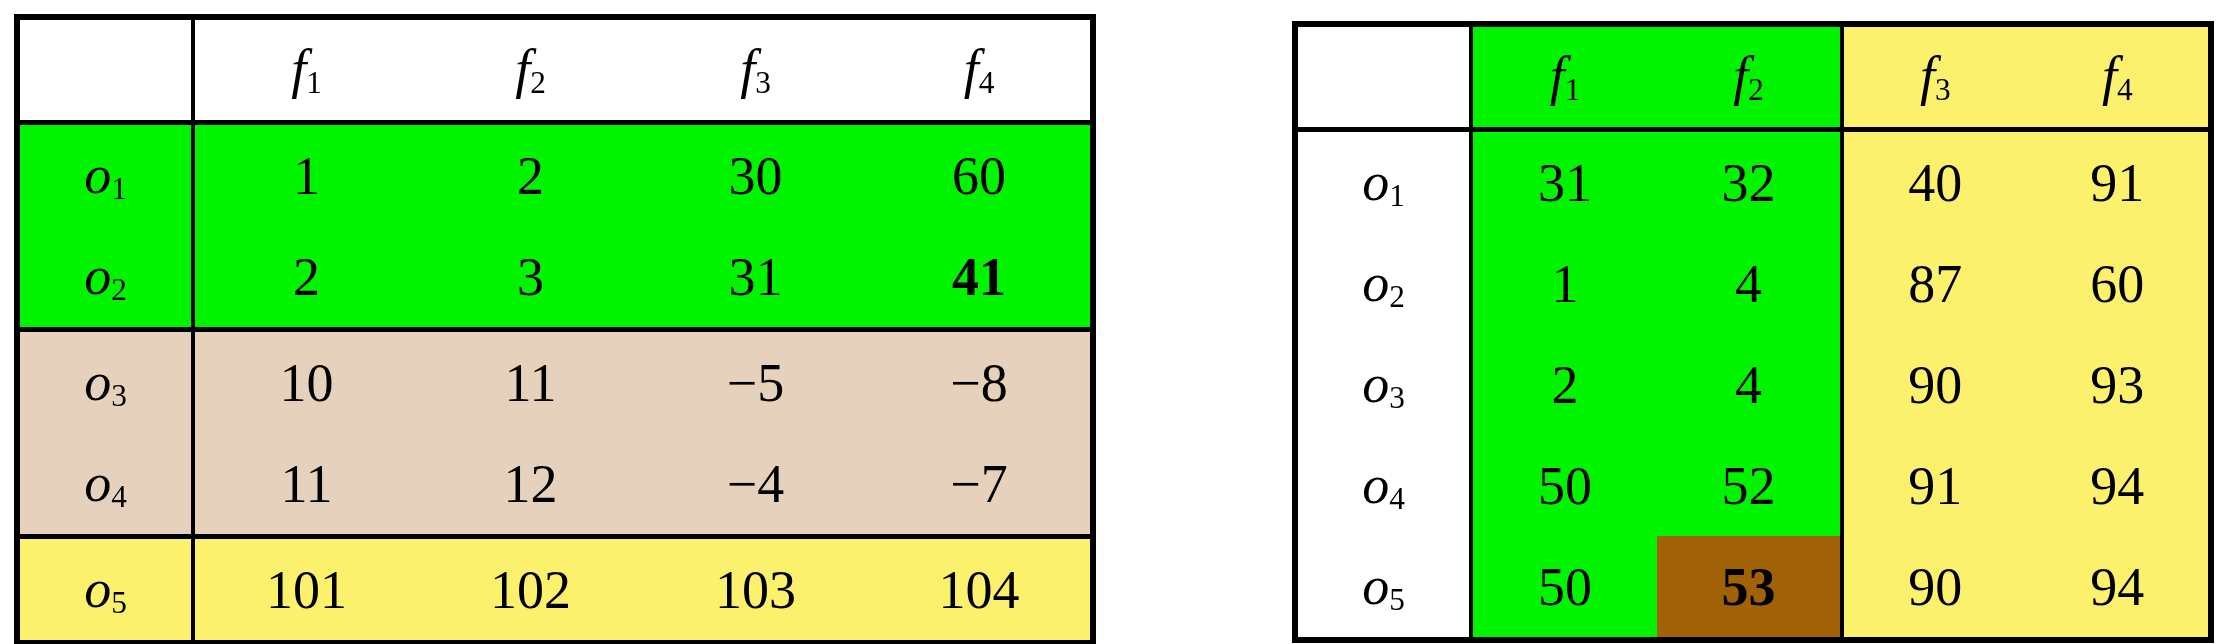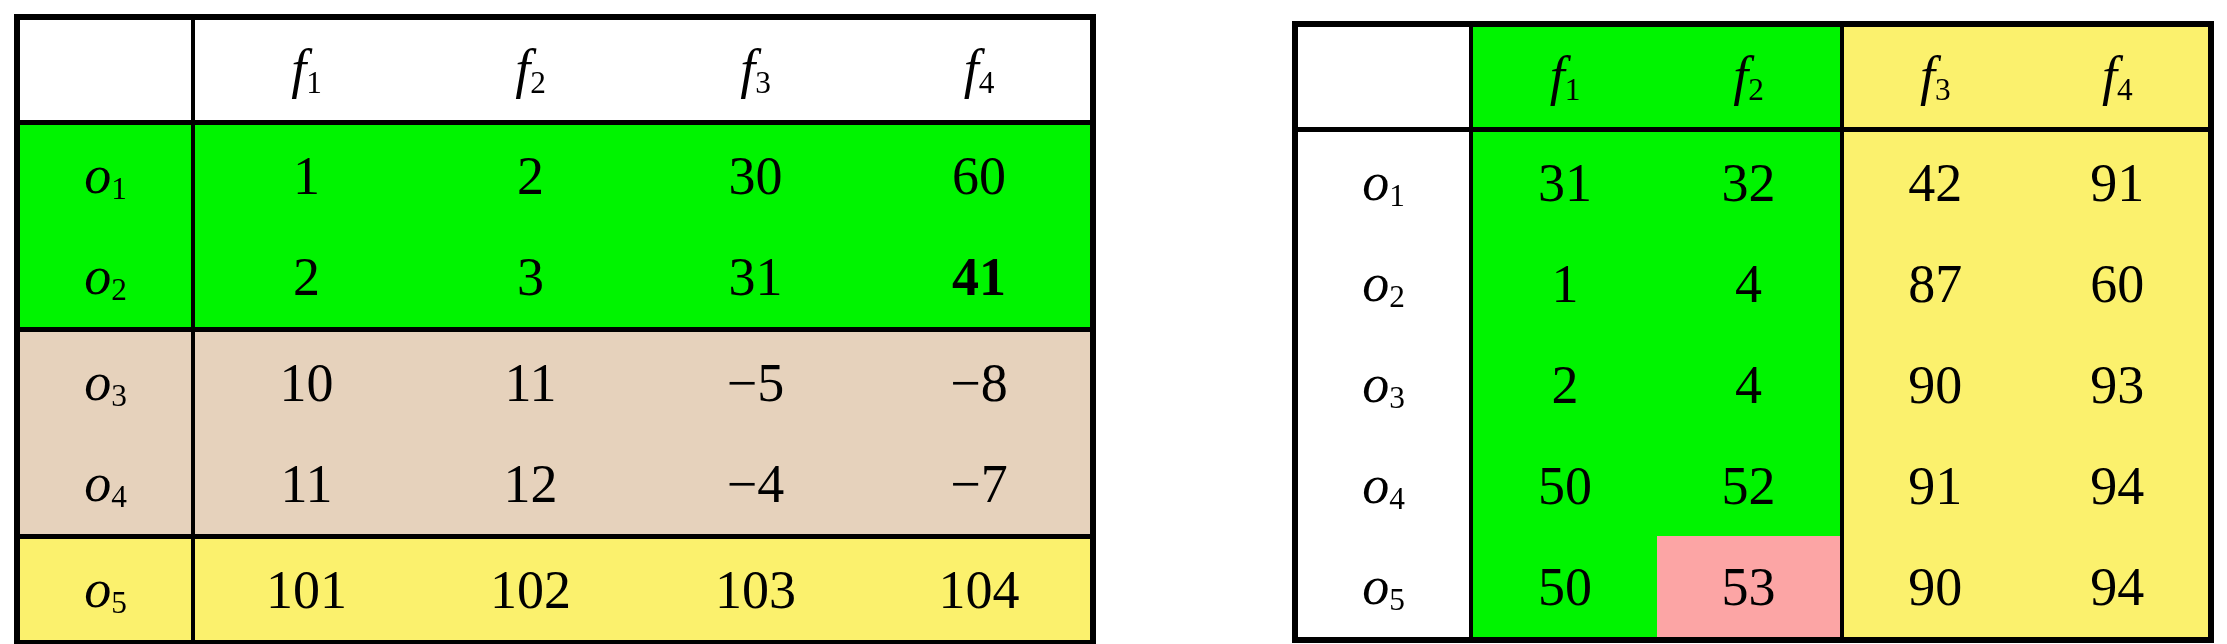--- a/index.html
+++ b/index.html
@@ -106,21 +106,21 @@
       <th class="lbl"></th>
       <th style="background-color: rgb(0, 244, 0);"><span class="it">f</span><span class="sub">1</span></th>
       <th class="vdiv" style="background-color: rgb(0, 244, 0);"><span class="it">f</span><span class="sub">2</span></th>
       <th style="background-color: rgb(251, 241, 109);"><span class="it">f</span><span class="sub">3</span></th>
       <th style="background-color: rgb(251, 241, 109);"><span class="it">f</span><span class="sub">4</span></th>
     </tr>
     <tr class="body-row">
       <td class="lbl"><span class="it">o</span><span class="sub">1</span></td>
       <td style="background-color: rgb(0, 244, 0);">31</td>
       <td class="vdiv" style="background-color: rgb(0, 244, 0);">32</td>
-      <td style="background-color: rgb(251, 241, 109);">42</td>
+      <td style="background-color: rgb(251, 241, 109);">40</td>
       <td style="background-color: rgb(251, 241, 109);">91</td>
     </tr>
     <tr class="body-row">
       <td class="lbl"><span class="it">o</span><span class="sub">2</span></td>
       <td style="background-color: rgb(0, 244, 0);">1</td>
       <td class="vdiv" style="background-color: rgb(0, 244, 0);">4</td>
       <td style="background-color: rgb(251, 241, 109);">87</td>
       <td style="background-color: rgb(251, 241, 109);">60</td>
     </tr>
     <tr class="body-row">
@@ -133,20 +133,20 @@
     <tr class="body-row">
       <td class="lbl"><span class="it">o</span><span class="sub">4</span></td>
       <td style="background-color: rgb(0, 244, 0);">50</td>
       <td class="vdiv" style="background-color: rgb(0, 244, 0);">52</td>
       <td style="background-color: rgb(251, 241, 109);">91</td>
       <td style="background-color: rgb(251, 241, 109);">94</td>
     </tr>
     <tr class="body-row">
       <td class="lbl"><span class="it">o</span><span class="sub">5</span></td>
       <td style="background-color: rgb(0, 244, 0);">50</td>
-      <td class="vdiv" style="background-color: #fca5a5;">53</td>
+      <td class="vdiv" style="background-color: #a16207; font-weight: bold;">53</td>
       <td style="background-color: rgb(251, 241, 109);">90</td>
       <td style="background-color: rgb(251, 241, 109);">94</td>
     </tr>
   </tbody>
     </table>
 
 </div>
 
 </body></html>

